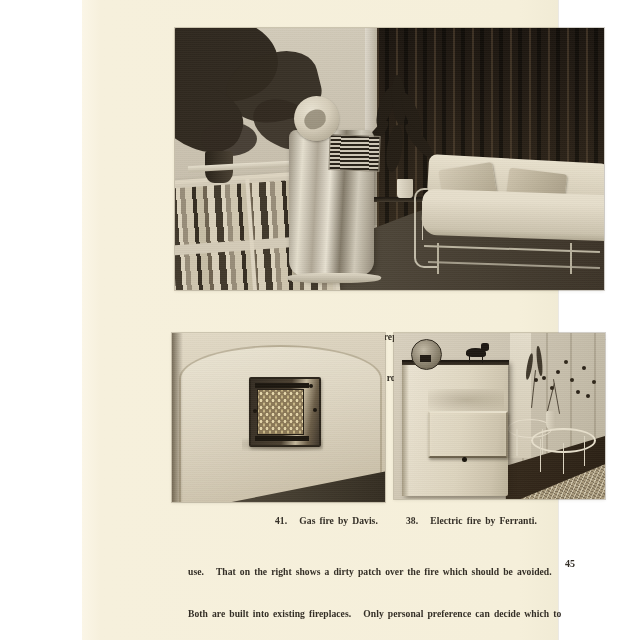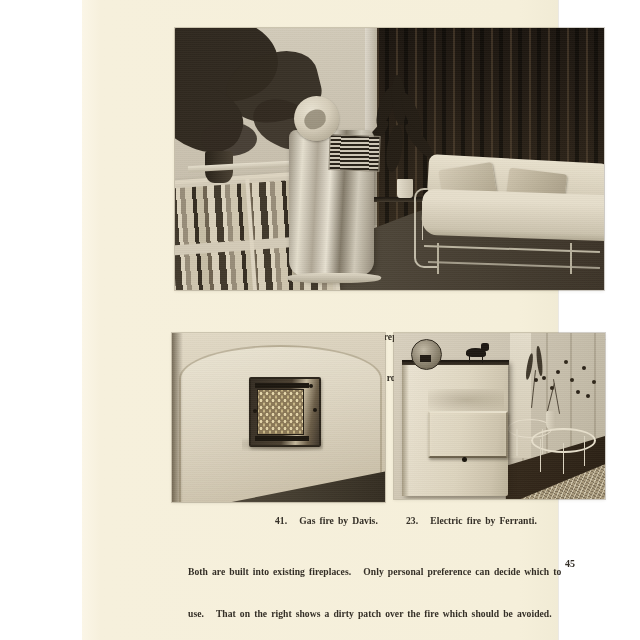--- a/index.html
+++ b/index.html
@@ -304,22 +304,22 @@
       <div class="f23-disc-foot"></div>
       <div class="f23-dog-body"></div>
       <div class="f23-dog-head"></div>
       <div class="f23-dog-leg dg1"></div>
       <div class="f23-dog-leg dg2"></div>
       <div class="f23-opening"></div>
       <div class="f23-knob"></div>
     </div>
 
     <div class="caption" id="caption22">41.   Gas fire by Davis.</div>
-    <div class="caption" id="caption23">23.   Electric fire by Ferranti.</div>
+    <div class="caption" id="caption23">38.   Electric fire by Ferranti.</div>
 
     <div class="caption" id="body-text">
+      <div>use.   That on the right shows a dirty patch over the fire which should be avoided.</div>
       <div>Both are built into existing fireplaces.   Only personal preference can decide which to</div>
-      <div>use.   That on the right shows a dirty patch over the fire which should be avoided.</div>
     </div>
 
     <div id="page-number">45</div>
   </div>
 </div>
 
 </body></html>

